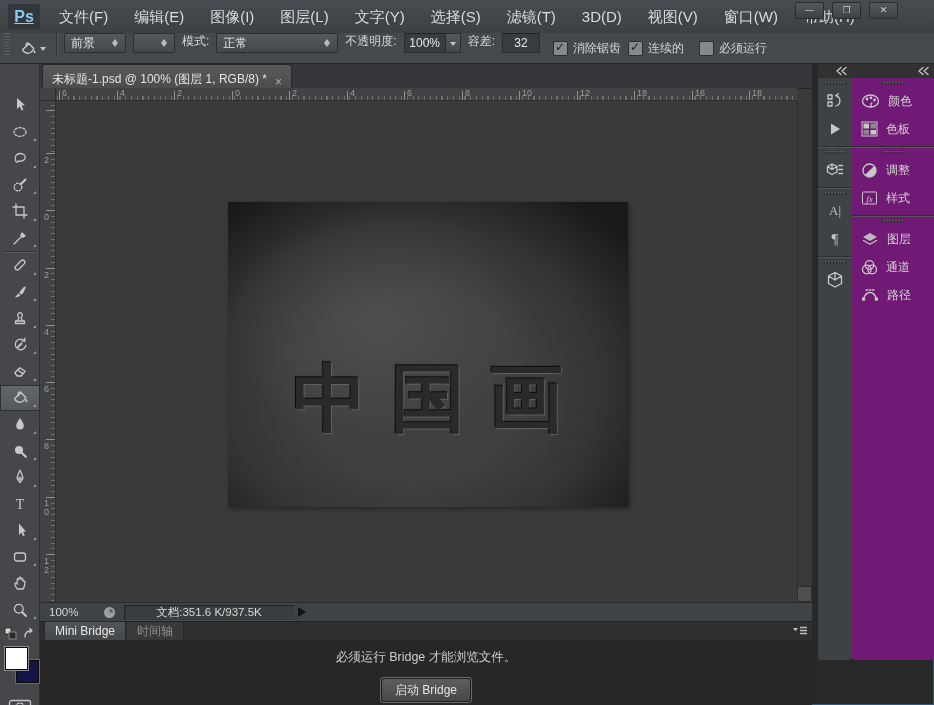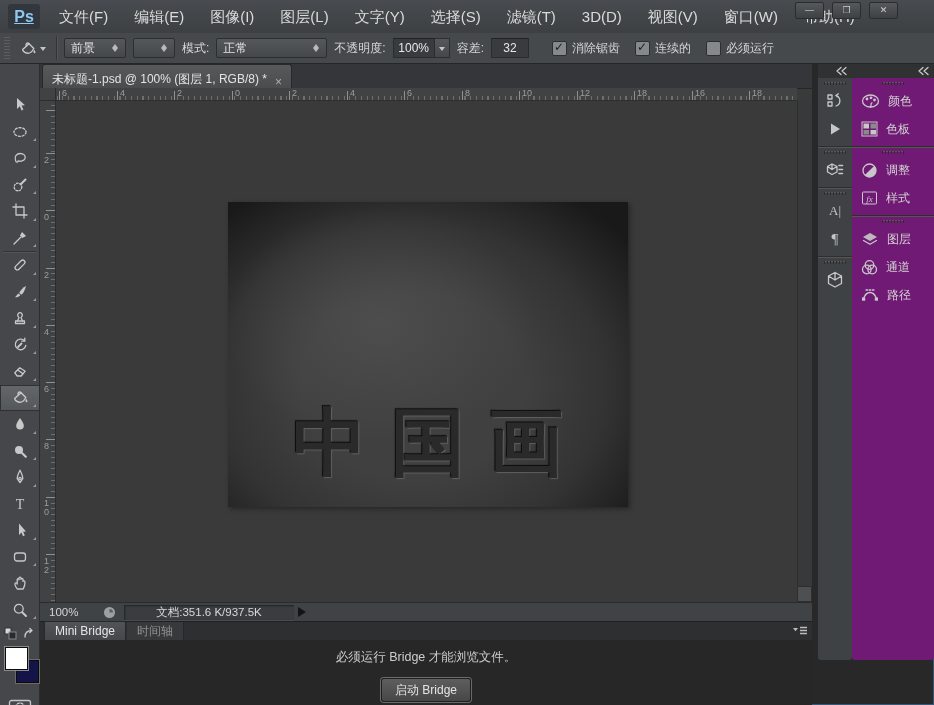--- a/index.html
+++ b/index.html
@@ -21,21 +21,21 @@
   #menus{position:absolute;left:46px;top:0;height:33px;display:flex;align-items:center;}
   .menu-item{padding:16px 13px;line-height:33px;font-size:15px;color:#dadada;cursor:default;}
   #win-controls{position:absolute;right:36px;top:2px;display:flex;gap:8px;}
   .win-btn{width:27px;height:15px;background:linear-gradient(#56595c,#3e4144);
     border:1px solid #2a2c2e;border-radius:2px;color:#cfcfcf;font-size:9px;
     display:flex;align-items:center;justify-content:center;line-height:1;}
 
   
   #options-bar{position:absolute;left:0;top:33px;width:934px;height:31px;
     background:#46494c;border-bottom:1px solid #242628;
-    display:flex;align-items:center;padding-left:4px;box-sizing:border-box;gap:7px;}
+    display:flex;padding-left:4px;box-sizing:border-box;gap:7px;}
   .grip-v{width:6px;height:22px;background:repeating-linear-gradient(180deg,#5d5d5d 0 1px,transparent 1px 3px);}
   .obar-sep{width:1px;height:24px;background:#333;box-shadow:1px 0 0 #555;}
   .dd{height:20px;background:linear-gradient(#55585b,#45484b);border:1px solid #2b2d2f;border-radius:2px;
     display:flex;align-items:center;padding:0 6px;color:#e2e2e2;box-sizing:border-box;}
   .spin{width:7px;height:10px;position:relative;margin-left:auto;}
   .spin::before{content:"";position:absolute;top:0;left:0;border:3.5px solid transparent;border-bottom:4px solid #b9b9b9;transform:translateY(-2px);}
   .spin::after{content:"";position:absolute;bottom:0;left:0;border:3.5px solid transparent;border-top:4px solid #b9b9b9;transform:translateY(2px);}
   .fieldbox{height:20px;background:#393c3e;border:1px solid #2a2c2e;border-top-color:#222;
     color:#e8e8e8;display:flex;align-items:center;justify-content:center;box-sizing:border-box;}
   .dd-btn{width:15px;height:20px;background:linear-gradient(#55585b,#45484b);border:1px solid #2b2d2f;
@@ -89,21 +89,21 @@
   #pasteboard{position:absolute;left:16px;top:37px;right:15px;bottom:19px;background:#3a3a3a;overflow:hidden;}
   #canvas-img{position:absolute;left:172px;top:101px;width:400px;height:305px;
     background:
       radial-gradient(ellipse 215px 165px at 38% 40%,rgba(88,88,88,.55),rgba(0,0,0,0) 72%),
       radial-gradient(ellipse 295px 245px at 46% 60%,#404040 38%,#333 66%,rgba(24,24,24,0) 94%),
       #191919;
     box-shadow:2px 2px 5px rgba(0,0,0,.35);}
   #canvas-text{position:absolute;left:0;top:148px;width:100%;text-align:center;
     font-family:"DejaVu Serif","Liberation Serif",serif;font-weight:bold;font-size:74px;
     letter-spacing:24px;text-indent:24px;color:#2a2a2a;filter:blur(0.5px);
-    text-shadow:-1px -1px 1px rgba(5,5,5,.9),1px 1px 1px rgba(125,125,125,.55);margin-top:44px;}
+    text-shadow:-1px -1px 1px rgba(5,5,5,.9),1px 1px 1px rgba(125,125,125,.55);}
   #v-scroll{position:absolute;right:0;top:37px;width:15px;bottom:19px;background:#38393b;
     border-left:1px solid #2c2e30;box-sizing:border-box;}
   #scroll-corner{position:absolute;right:0;bottom:19px;width:15px;height:16px;background:#4d4f51;
     border:1px solid #2c2e30;box-sizing:border-box;}
   #status-bar{position:absolute;left:0;right:0;bottom:0;height:19px;background:#404345;
     border-top:1px solid #292b2d;display:flex;align-items:center;box-sizing:border-box;}
   #status-zoom{margin-left:9px;width:42px;color:#d2d2d2;font-size:11.5px;}
   #status-icon{margin-left:12px;}
   #doc-info{margin-left:8px;width:170px;height:15px;background:#3a3d3f;
     box-shadow:inset 1px 1px 2px rgba(0,0,0,.45),0 1px 0 rgba(255,255,255,.06);
@@ -180,38 +180,38 @@
   </div>
   <div class="obar-sep"></div>
   <div class="dd" style="width:62px">
     <span>前景</span>
     <span class="spin"></span>
   </div>
   <div class="dd" style="width:42px">
     <span class="spin"></span>
   </div>
   <span>模式:</span>
-  <div class="dd" style="width:111px">
+  <div class="dd" style="width:122px">
     <span>正常</span>
     <span class="spin"></span>
   </div>
   <span>不透明度:</span>
   <div style="display:flex;">
     <div class="fieldbox" style="width:42px">100%</div>
     <div class="dd-btn">
         <span class="caret"></span>
       </div>
   </div>
   <span>容差:</span>
   <div class="fieldbox" style="width:38px">32</div>
-  <div class="cb-wrap" style="margin-left:16px">
+  <div class="cb-wrap" style="margin-left:6px">
     <span class="cb checked"></span>
     <span>消除锯齿</span>
   </div>
-  <div class="cb-wrap" style="margin-left:8px">
+  <div class="cb-wrap" style="">
     <span class="cb checked"></span>
     <span>连续的</span>
   </div>
   <div class="cb-wrap" style="margin-left:8px">
     <span class="cb"></span>
     <span>必须运行</span>
   </div>
 </div>
 
 <div id="toolbar">

